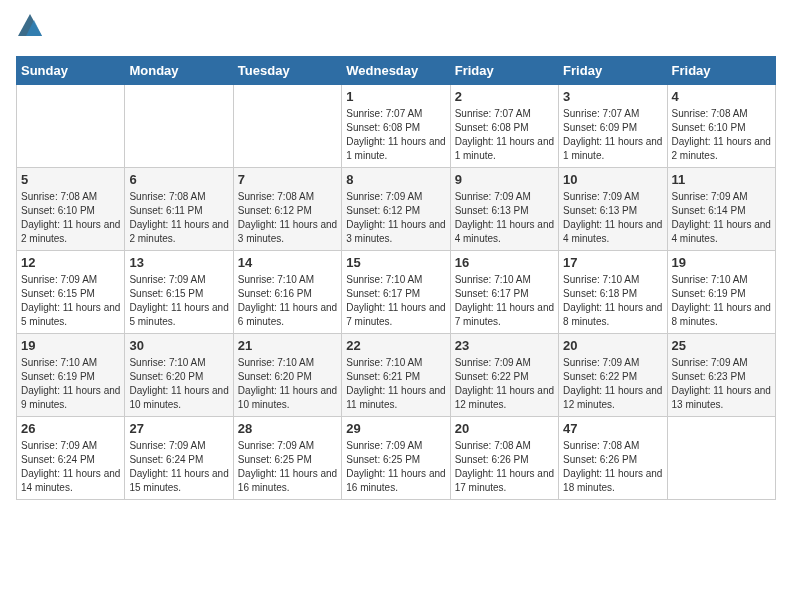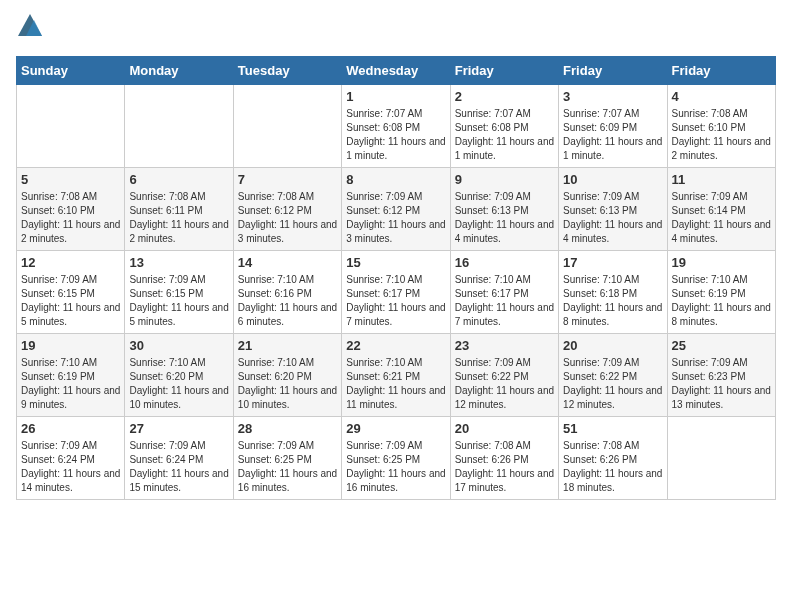--- a/index.html
+++ b/index.html
@@ -315,21 +315,21 @@
 Sunset: 6:25 PM
 Daylight: 11 hours and 16 minutes.</div>
         </td>
         <td>
           <span class="day-number">20</span>
           <div class="day-info" style="white-space: pre-line;">Sunrise: 7:08 AM
 Sunset: 6:26 PM
 Daylight: 11 hours and 17 minutes.</div>
         </td>
         <td>
-          <span class="day-number">51</span>
+          <span class="day-number">47</span>
           <div class="day-info" style="white-space: pre-line;">Sunrise: 7:08 AM
 Sunset: 6:26 PM
 Daylight: 11 hours and 18 minutes.</div>
         </td>
         <td class="empty-cell"></td>
       </tr>
     </tbody>
 </table>
 
 </body></html>

